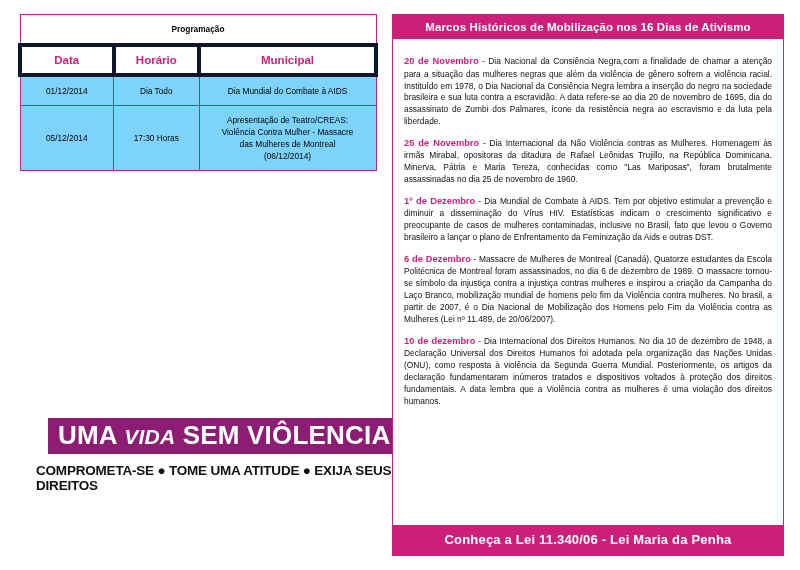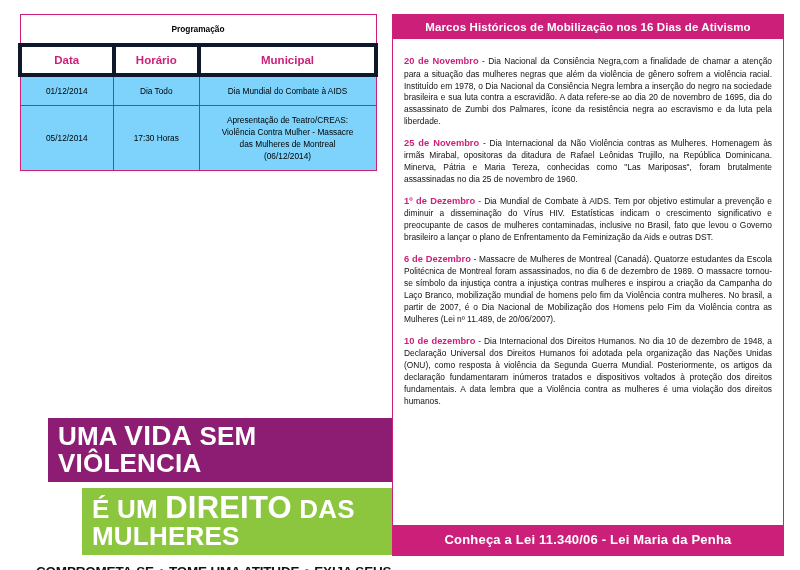--- a/index.html
+++ b/index.html
@@ -63,21 +63,21 @@
     padding:4px 10px 6px 10px;
     line-height:1;
   }
   .sl1{
     background:#8c1d73;
     font-size:26px;
     margin-left:12px;
     display:inline-block;
     transform:skewX(-0deg);
   }
-  .sl1 .big{font-size:28px;}
+  .sl1 .big{font-size:21px;font-style:italic;}
   .sl2{
     background:#8cc63f;
     font-size:26px;
     margin-left:46px;
     margin-top:6px;
     display:inline-block;
   }
   .sl2 .big{font-size:31px;}
   .slogan-sub{
     margin-top:9px;
@@ -158,23 +158,20 @@
           <td class="c-hora">17:30 Horas</td>
           <td class="c-ativ">Apresentação de Teatro/CREAS: Violência Contra Mulher - Massacre das Mulheres de Montreal (06/12/2014)</td>
         </tr>
       </tbody>
     </table>
 
     <div class="slogan">
       <div>
         <span class="slogan-line sl1"><span>UMA </span><span class="big">VIDA</span><span> SEM VIÔLENCIA</span></span>
       </div>
-      <div>
-        <span class="slogan-line sl2"><span>É UM </span><span class="big">DIREITO</span><span> DAS MULHERES</span></span>
-      </div>
       <div class="slogan-sub">COMPROMETA-SE ● TOME UMA ATITUDE ● EXIJA SEUS DIREITOS</div>
     </div>
   </div>
 
   <div class="right">
     <div class="right-head">Marcos Históricos de Mobilização nos 16 Dias de Ativismo</div>
     <div class="right-body">
       <p class="para"><span class="dt">20 de Novembro</span><span> - Dia Nacional da Consiência Negra,com a finalidade de chamar a atenção para a situação das mulheres negras que além da violência de gênero sofrem a violência racial. Instituído em 1978, o Dia Nacional da Consiência Negra lembra a inserção do negro na sociedade brasileira e sua luta contra a escravidão. A data refere-se ao dia 20 de novembro de 1695, dia do assassinato de Zumbi dos Palmares, ícone da resistência negra ao escravismo e da luta pela liberdade.</span></p>
       <p class="para"><span class="dt">25 de Novembro</span><span> - Dia Internacional da Não Violência contras as Mulheres. Homenagem às irmãs Mirabal, opositoras da ditadura de Rafael Leônidas Trujillo, na República Dominicana. Minerva, Pátria e Maria Tereza, conhecidas como "Las Mariposas", foram brutalmente  assassinadas no dia 25 de novembro de 1960.</span></p>
       <p class="para"><span class="dt">1º de Dezembro</span><span> - Dia Mundial de Combate à AIDS. Tem por objetivo estimular a prevenção e diminuir a disseminação do Vírus HIV. Estatísticas indicam o crescimento significativo e preocupante de casos de mulheres contaminadas, inclusive no Brasil, fato que levou o Governo brasileiro a lançar o plano de Enfrentamento da Feminização da Aids e outras DST.</span></p>

